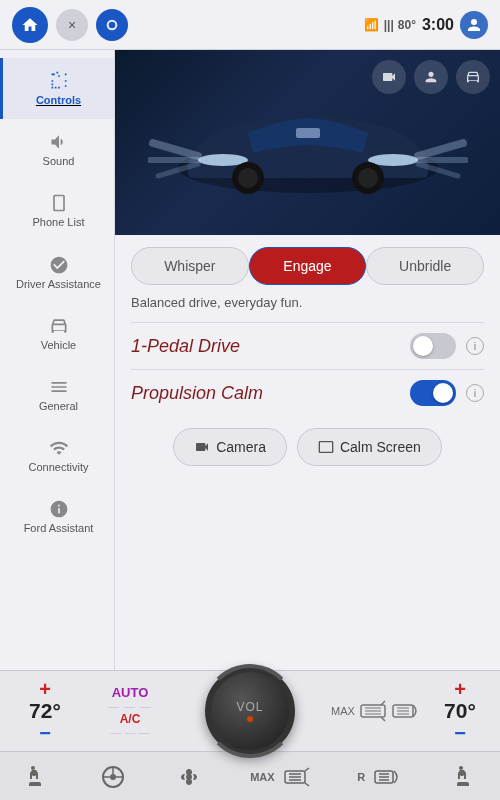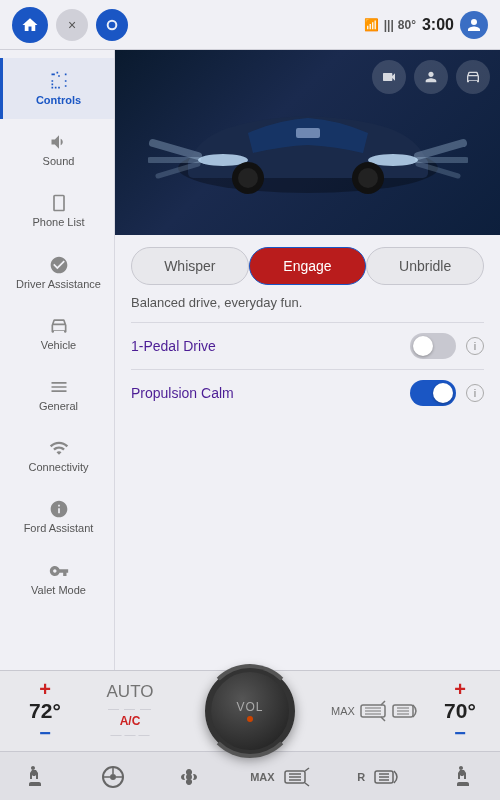--- a/index.html
+++ b/index.html
@@ -98,20 +98,21 @@
       flex-direction: column;
       align-items: center;
       padding: 12px 8px;
       cursor: pointer;
       border-left: 3px solid transparent;
       position: relative;
     }
     .sidebar-item.active {
       border-left: 3px solid #1a56c4;
       background: rgba(26,86,196,0.05);
+      text-decoration: underline;
     }
     .sidebar-item.active .sidebar-label {
       color: #1a56c4;
       font-weight: 700;
     }
     .sidebar-icon {
       width: 22px; height: 22px;
       margin-bottom: 2px;
       display: flex; align-items: center; justify-content: center;
     }
@@ -190,23 +191,24 @@
 
     
     .toggle-row {
       display: flex;
       align-items: center;
       justify-content: space-between;
       padding: 10px 0;
       border-top: 1px solid #d8d8e0;
     }
     .toggle-label {
-      font-size: 14px;
-      color: #4c1d95;
+      font-size: 18px;
+      color: #7f1d1d;
       font-weight: 500;
+      font-style: italic;
     }
     .toggle-right {
       display: flex;
       align-items: center;
       gap: 10px;
     }
     .toggle-switch {
       width: 46px; height: 26px;
       border-radius: 13px;
       position: relative;
@@ -297,21 +299,21 @@
     }
     .auto-section {
       width: 80px;
       display: flex;
       flex-direction: column;
       align-items: center;
       justify-content: center;
       font-size: 12px;
       color: #555;
     }
-    .auto-label { font-weight: 400; font-size: 17px; color: #737373; }
+    .auto-label { font-weight: 700; font-size: 13px; color: #a21caf; }
     .fan-lines { color: #c8c8d0; font-size: 11px; letter-spacing: 1px; }
     .ac-label { color: #cc2222; font-weight: 600; }
     .ac-dashes { color: #c8c8d0; font-size: 11px; }
     .vol-knob-area {
       flex: 1;
       display: flex;
       align-items: center;
       justify-content: center;
     }
     .vol-knob {
@@ -492,28 +494,20 @@
 
     <div class="sidebar-item">
       <div class="sidebar-icon">
         <svg viewBox="0 0 24 24" fill="#888">
             <path d="M12 2C6.48 2 2 6.48 2 12s4.48 10 10 10 10-4.48 10-10S17.52 2 12 2zm1 15h-2v-6h2v6zm0-8h-2V7h2v2z"></path>
           </svg>
       </div>
       <span class="sidebar-label">Ford Assistant</span>
     </div>
 
-    <div class="sidebar-item">
-      <div class="sidebar-icon">
-        <svg viewBox="0 0 24 24" fill="#888">
-            <path d="M12.65 10C11.83 7.67 9.61 6 7 6c-3.31 0-6 2.69-6 6s2.69 6 6 6c2.61 0 4.83-1.67 5.65-4H17v4h4v-4h2v-4H12.65zM7 14c-1.1 0-2-.9-2-2s.9-2 2-2 2 .9 2 2-.9 2-2 2z"></path>
-          </svg>
-      </div>
-      <span class="sidebar-label">Valet Mode</span>
-    </div>
   </div>
 
   <div class="content">
 
     <div class="car-image-area">
       <div class="car-image-icons">
         <div class="car-icon-btn">
           <svg viewBox="0 0 24 24">
               <path d="M17 10.5V7a1 1 0 00-1-1H4a1 1 0 00-1 1v10a1 1 0 001 1h12a1 1 0 001-1v-3.5l4 4v-11l-4 4z"></path>
             </svg>
@@ -581,20 +575,34 @@
       <div class="toggle-row">
         <span class="toggle-label">Propulsion Calm</span>
         <div class="toggle-right">
           <div class="toggle-switch on">
             <div class="toggle-knob"></div>
           </div>
           <div class="info-icon">i</div>
         </div>
       </div>
 
+      <div class="action-buttons">
+        <button class="action-btn">
+          <svg viewBox="0 0 24 24">
+              <path d="M17 10.5V7a1 1 0 00-1-1H4a1 1 0 00-1 1v10a1 1 0 001 1h12a1 1 0 001-1v-3.5l4 4v-11l-4 4z"></path>
+            </svg>
+          <span>Camera</span>
+        </button>
+        <button class="action-btn">
+          <svg viewBox="0 0 24 24">
+              <path d="M21 3H3c-1.1 0-2 .9-2 2v14c0 1.1.9 2 2 2h18c1.1 0 2-.9 2-2V5c0-1.1-.9-2-2-2zm0 16H3V5h18v14z"></path>
+            </svg>
+          <span>Calm Screen</span>
+        </button>
+      </div>
     </div>
 
   </div>
 </div>
 
 <div class="bottom-bar">
   <div class="bottom-controls">
 
     <div class="temp-section">
       <span class="temp-plus">+</span>

